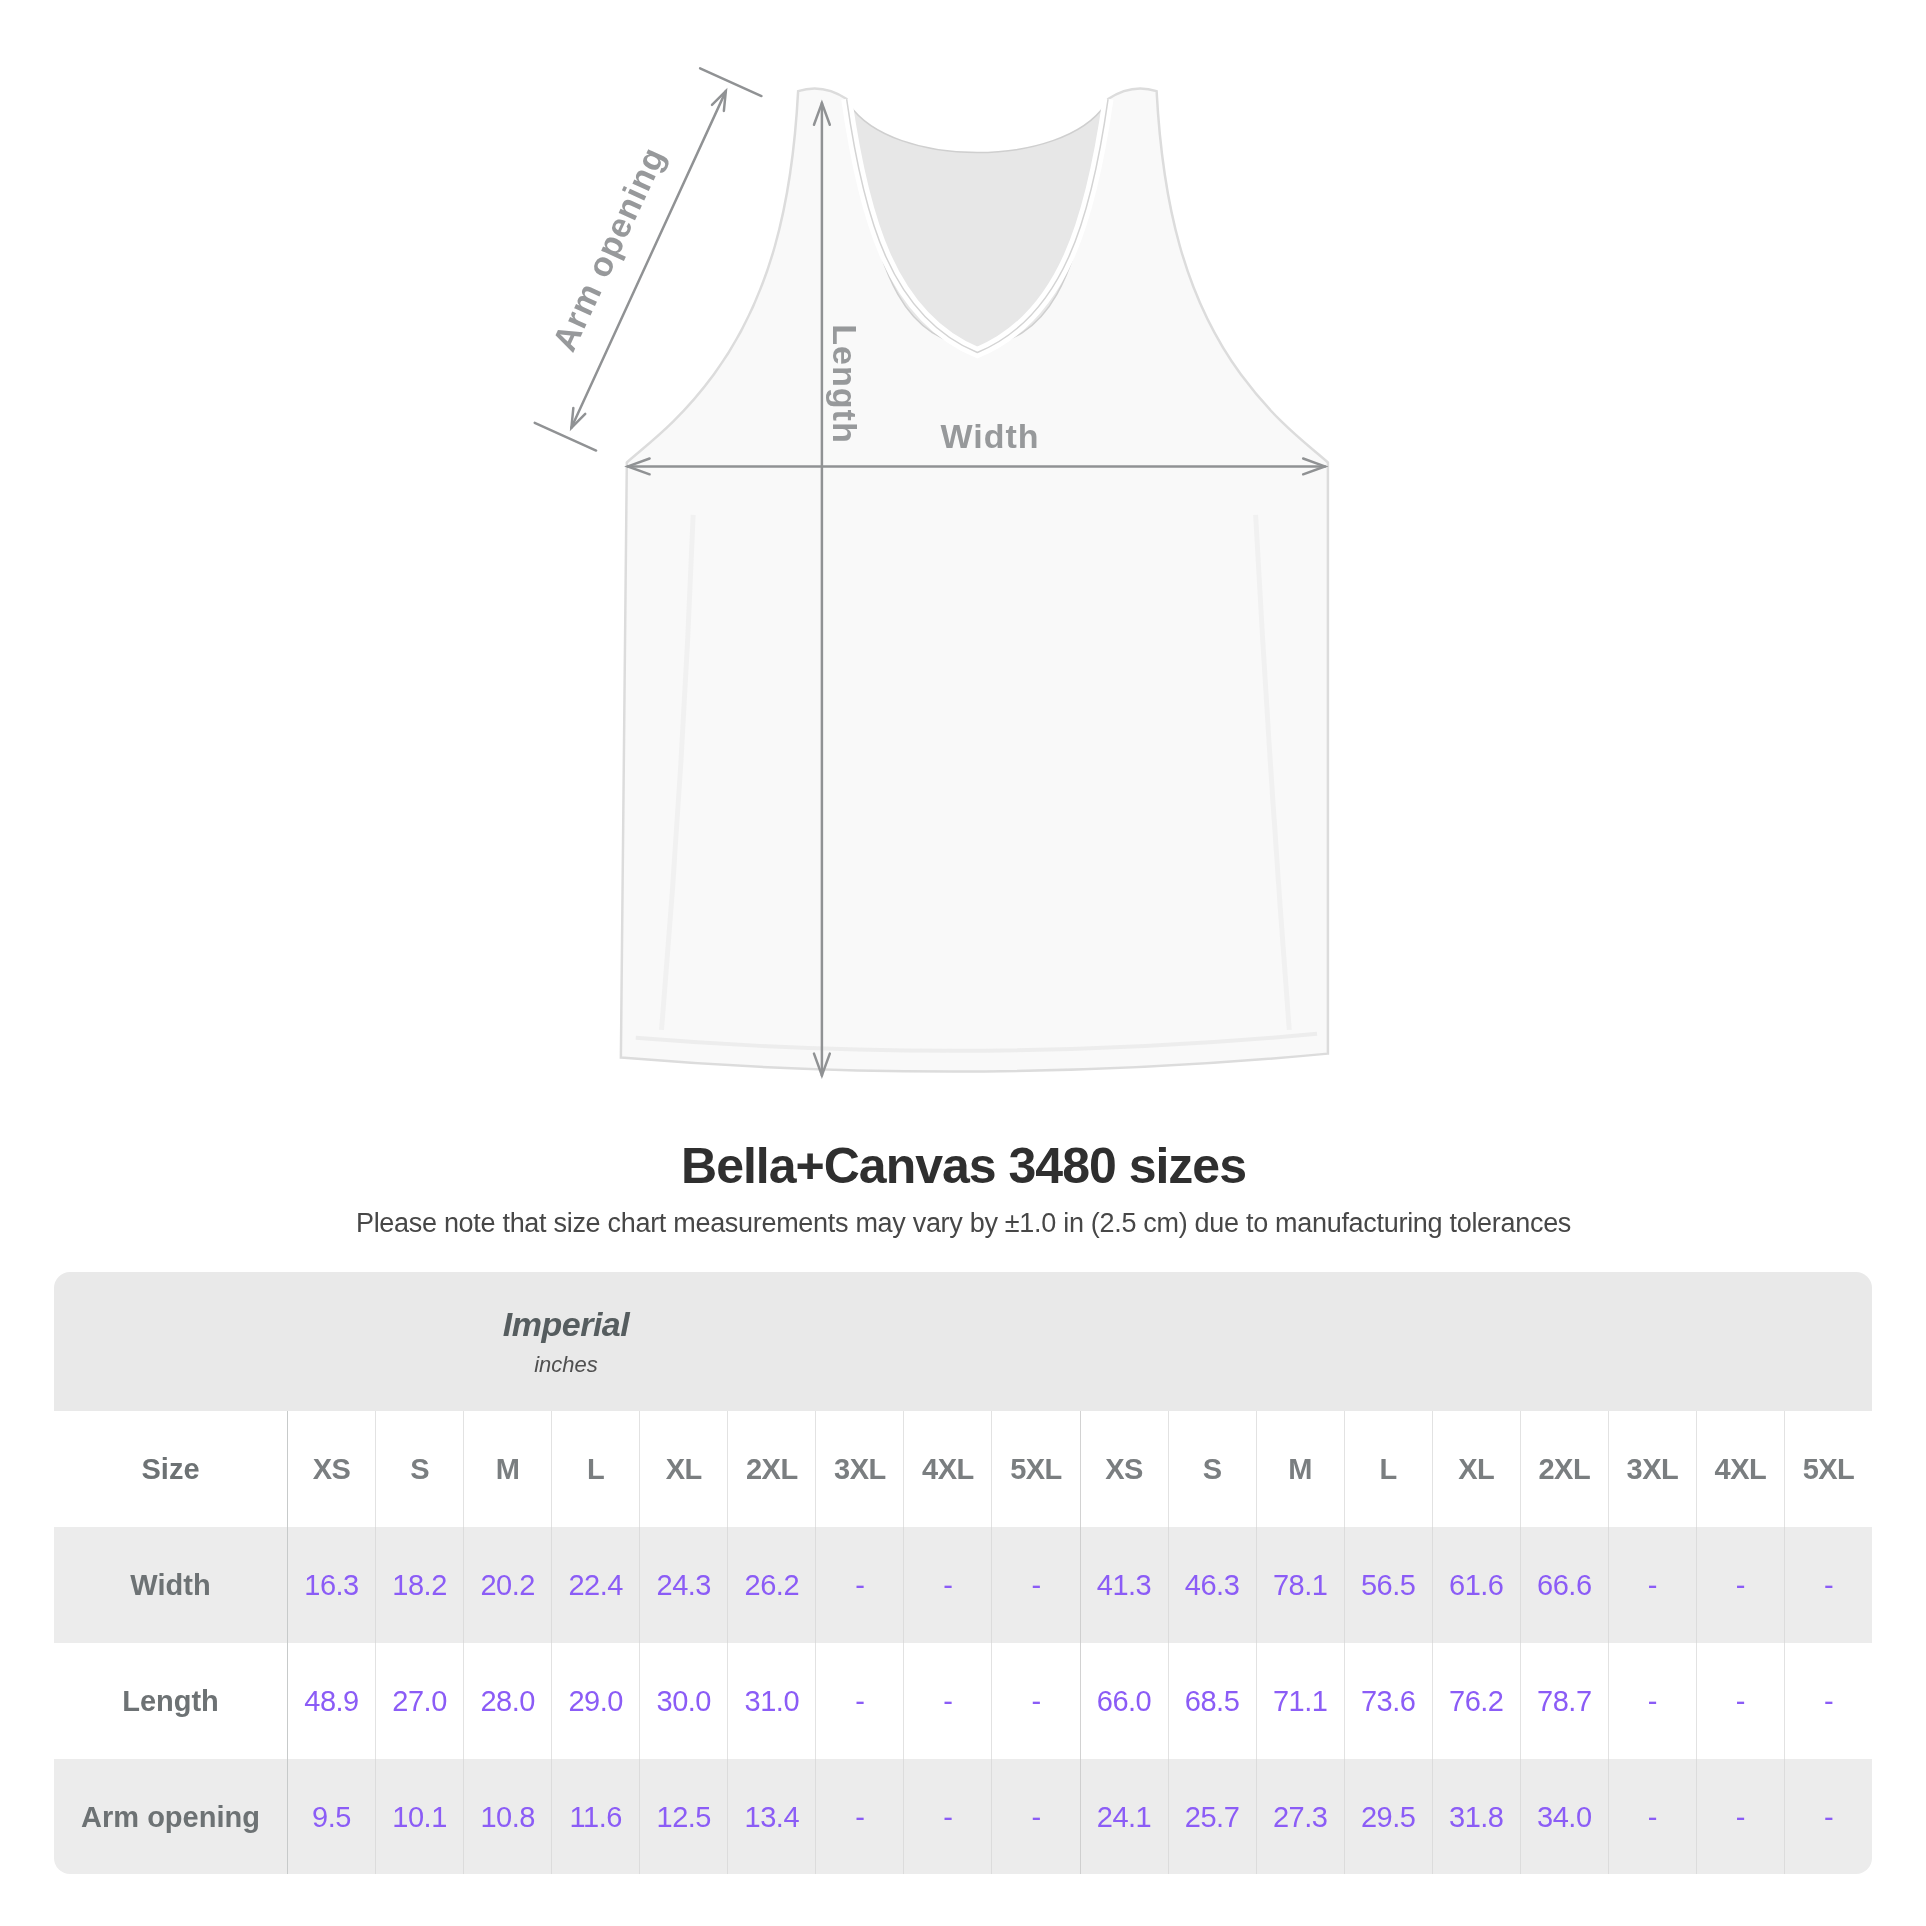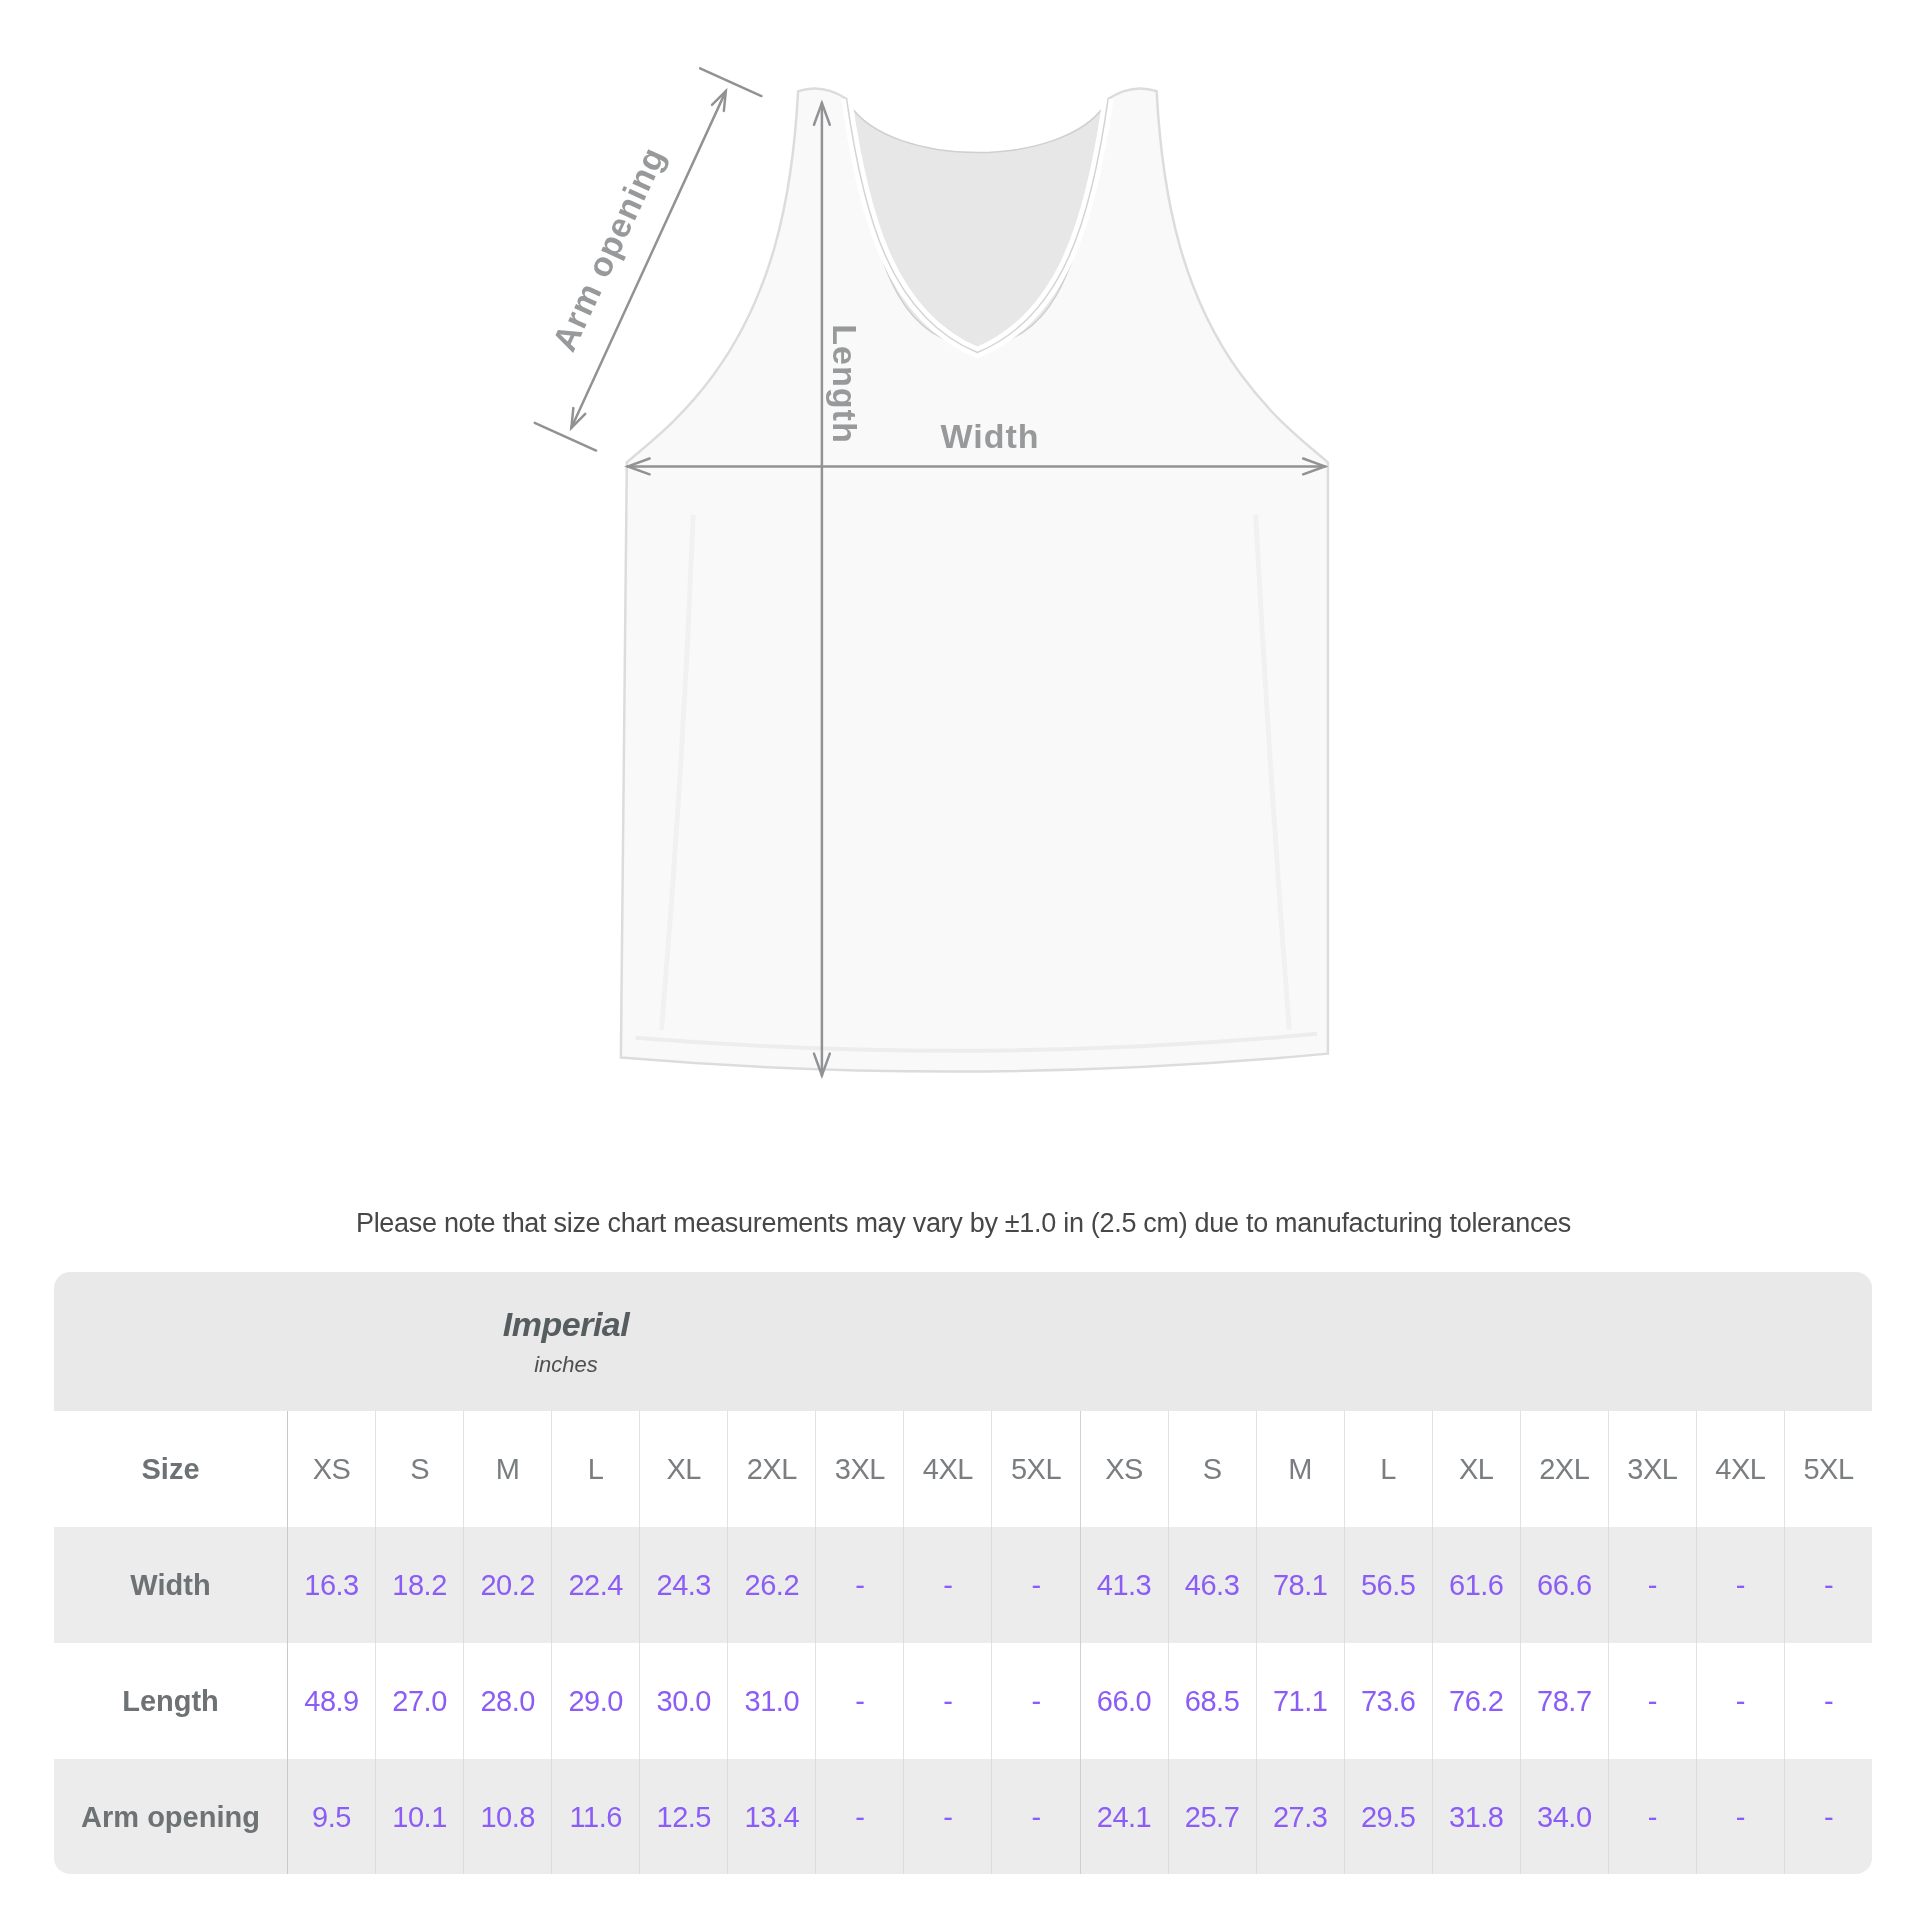--- a/index.html
+++ b/index.html
@@ -34,21 +34,21 @@
   .band-sub{font-size:22px;font-style:italic;color:#4f4f4f;}
 
   .grid{display:grid;width:100%;
         grid-template-columns:233px repeat(18,1fr);
         grid-auto-rows:116px;}
   .row{display:contents;}
   .cell{display:flex;align-items:center;justify-content:center;
         border-left:1px solid #e2e2e2;background:#ffffff;
         font-size:29px;letter-spacing:-0.5px;}
   .cell.lbl{border-left:none;font-weight:bold;color:#6d7274;letter-spacing:0;}
-  .cell.szh{font-weight:normal;color:#7a7e80;}
+  .cell.szh{font-weight:bold;color:#7a7e80;}
   .cell.val{color:#8b5cf6;}
   .cell.i0{border-left-color:#c7caca;}
   .cell.m0{border-left-color:#d2d2d2;}
   .row.gray .cell{background:#ececec;border-left-color:#dcdcdc;}
   .row.gray .cell.i0{border-left-color:#c7caca;}
   .row.gray .cell.m0{border-left-color:#cfcfcf;}
 </style>
 </head>
 <body>
 
@@ -104,20 +104,21 @@
           <polyline points="1316,463 1338,471 1316,479"></polyline>
         </g>
       </g>
     </svg>
 
     <div class="dim-label arm">Arm opening</div>
     <div class="dim-label len">Length</div>
     <div class="dim-label wid">Width</div>
   </div>
 
+  <h1 class="title">Bella+Canvas 3480 sizes</h1>
   <p class="subtitle">Please note that size chart measurements may vary by ±1.0 in (2.5 cm) due to manufacturing tolerances</p>
 
   <div class="sizes-table">
 
     <div class="band">
       <div class="band-group imperial">
         <span class="band-title">Imperial</span>
         <span class="band-sub">inches</span>
       </div>
     </div>

